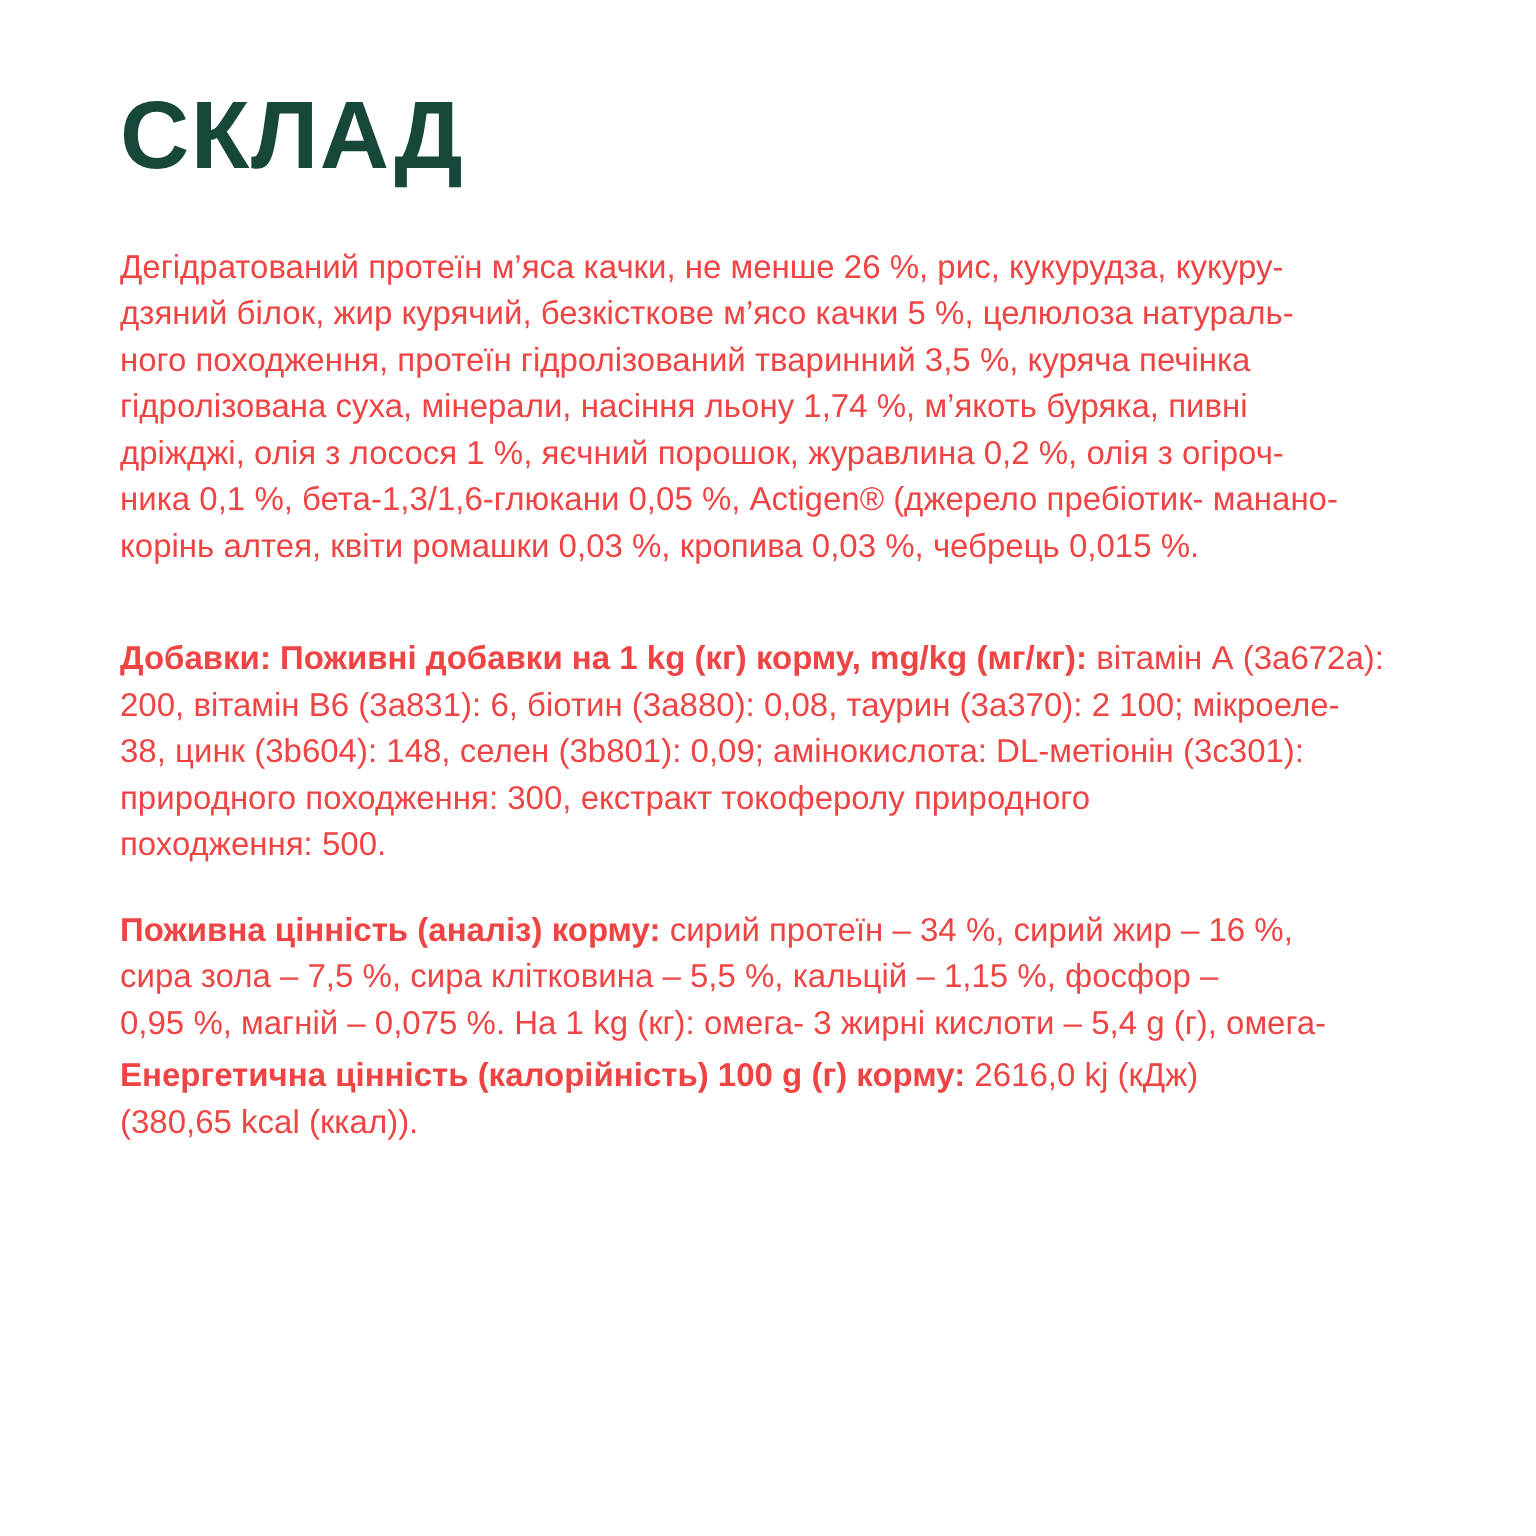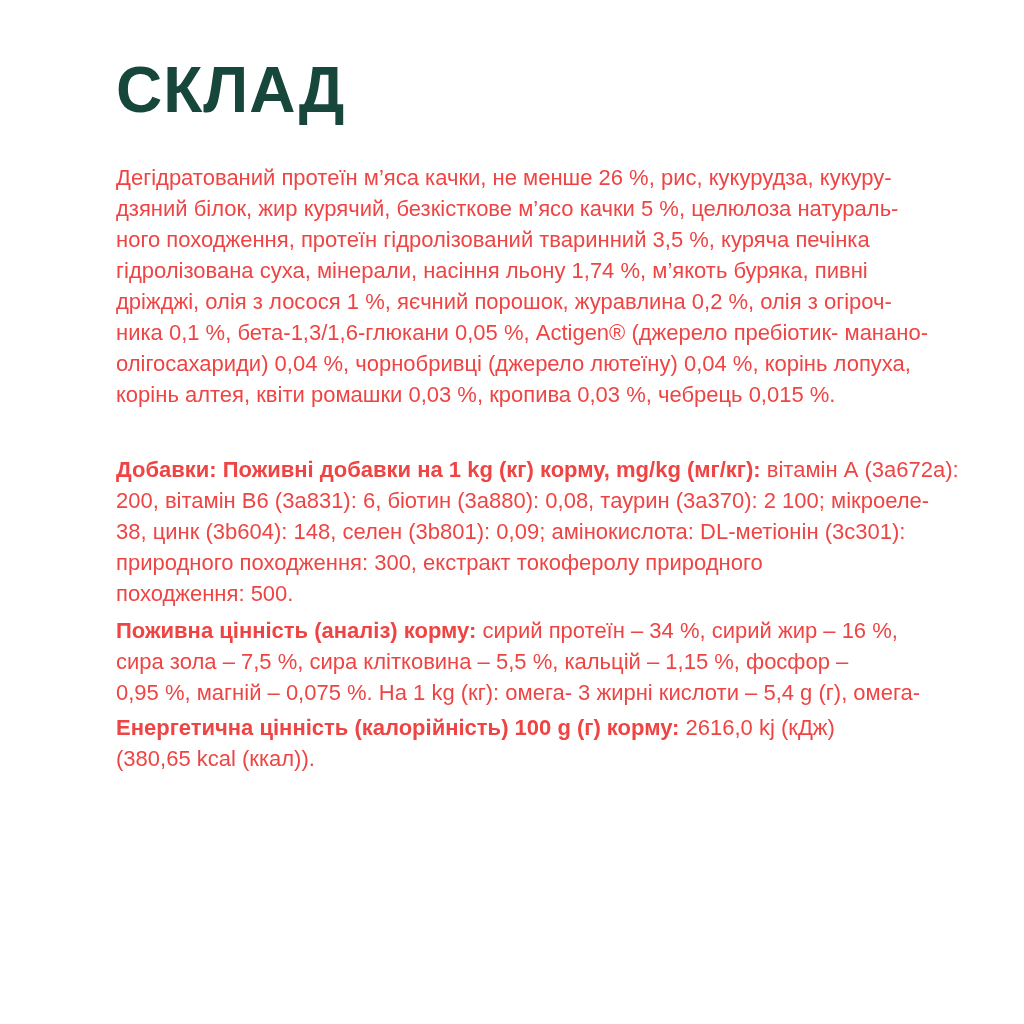--- a/index.html
+++ b/index.html
@@ -8,21 +8,21 @@
     background: #ffffff;
     width: 1024px;
     height: 1024px;
     overflow: hidden;
     font-family: "Liberation Sans", "DejaVu Sans", sans-serif;
   }
   .page {
     box-sizing: border-box;
     width: 1024px;
     height: 1024px;
-    padding: 58px 40px 0 116px;
+    padding: 58px 40px 0 80px;
     background: #ffffff;
   }
   .title {
     margin: 0 0 40px 0;
     font-size: 64px;
     line-height: 1.0;
     font-weight: 800;
     letter-spacing: 1px;
     color: #17463a;
   }
@@ -32,38 +32,37 @@
     line-height: 31px;
     font-weight: 500;
   }
   .line {
     white-space: pre;
   }
   .bold {
     font-weight: 800;
   }
   .para-ingredients { margin-bottom: 44px; }
-  .para-additives  { margin-bottom: 6px; }
+  .para-additives  { margin-bottom: 26px; }
   .para-nutrition  { margin-bottom: 4px;  }
 </style>
 </head>
 <body>
 
 <div class="page">
 
   <h1 class="title">СКЛАД</h1>
 
   <div class="para para-ingredients">
     <div class="line">Дегідратований протеїн м’яса качки, не менше 26 %, рис, кукурудза, кукуру-</div>
     <div class="line">дзяний білок, жир курячий, безкісткове м’ясо качки 5 %, целюлоза натураль-</div>
     <div class="line">ного походження, протеїн гідролізований тваринний 3,5 %, куряча печінка</div>
     <div class="line">гідролізована суха, мінерали, насіння льону 1,74 %, м’якоть буряка, пивні</div>
     <div class="line">дріжджі, олія з лосося 1 %, яєчний порошок, журавлина 0,2 %, олія з огіроч-</div>
     <div class="line">ника 0,1 %, бета-1,3/1,6-глюкани 0,05 %, Actigen® (джерело пребіотик- манано-</div>
-    <div class="line">олігосахариди) 0,04 %, чорнобривці (джерело лютеїну) 0,04 %, корінь лопуха,</div>
     <div class="line">корінь алтея, квіти ромашки 0,03 %, кропива 0,03 %, чебрець 0,015 %.</div>
   </div>
 
   <div class="para para-additives">
     <div class="line"><span class="bold">Добавки: Поживні добавки на 1 kg (кг) корму, mg/kg (мг/кг):</span><span> вітамін А (3а672а):</span></div>
     <div class="line">200, вітамін В6 (3а831): 6, біотин (3а880): 0,08, таурин (3а370): 2 100; мікроеле-</div>
     <div class="line">38, цинк (3b604): 148, селен (3b801): 0,09; амінокислота: DL-метіонін (3c301):</div>
     <div class="line">природного походження: 300, екстракт токоферолу природного</div>
     <div class="line">походження: 500.</div>
   </div>

